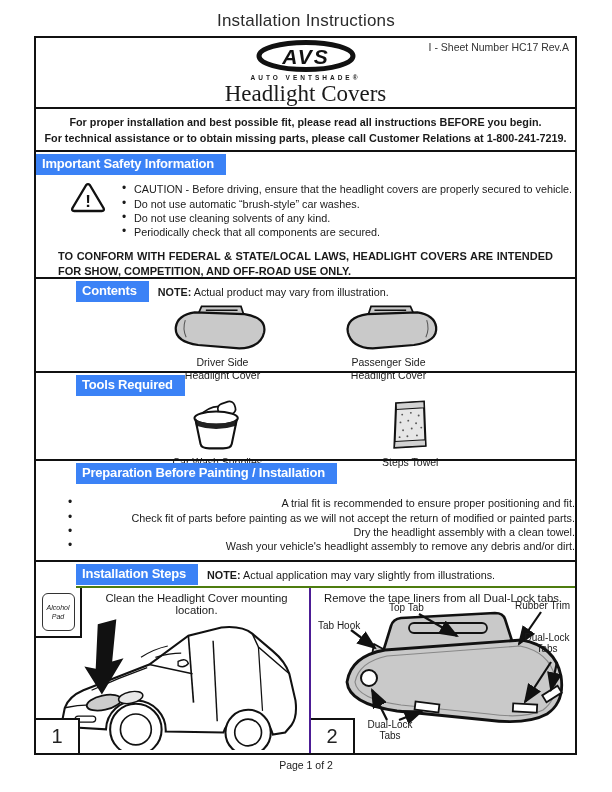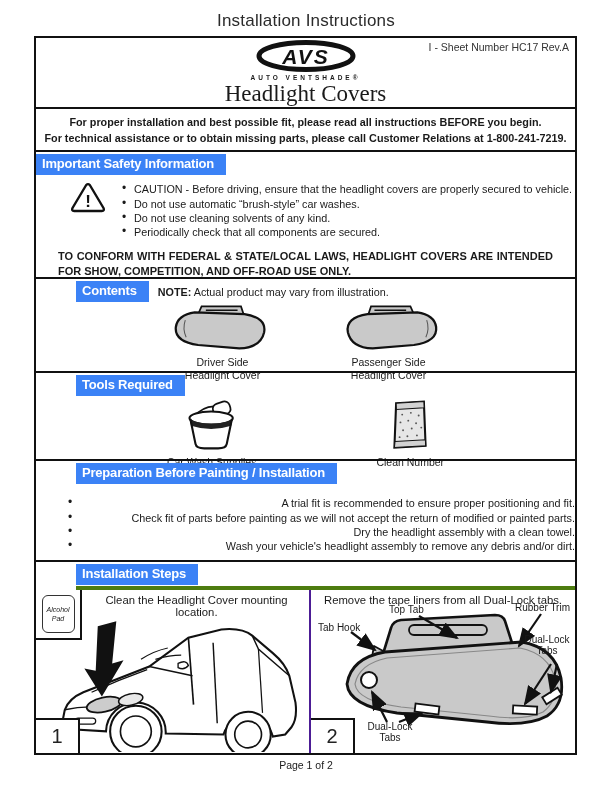--- a/index.html
+++ b/index.html
@@ -54,21 +54,21 @@
   .tool-item { display:flex; flex-direction:column; align-items:center; }
   .tool-label { font-size:10.5px; margin-top:1px; }
 
   
   .sec-prep { height:101px; }
   .prep-bullets { margin-top:12px; padding-left:32px; }
   .prep-bullets li { font-size:10.8px; line-height:1.5;text-align:right; }
 
   
   .sec-steps { flex:1; display:flex; flex-direction:column; }
-  .steps-bar-row { border-bottom:4px solid #4d7c0f; padding-bottom:1px; }
+  .steps-bar-row { border-bottom:2px solid #4d7c0f; padding-bottom:1px; }
   .panels { flex:1; display:flex; }
   .panel { position:relative; }
   .panel-1 { width:275px; border-right:2px solid #4c1d95; }
   .panel-2 { flex:1; }
   .step-caption { position:absolute; top:4px; font-size:11.3px; text-align:center; }
   .caption-1 { left:52px; right:4px; }
   .caption-2 { left:4px; right:4px; }
   .step-num { position:absolute; left:0; bottom:0; width:44px; height:35px;
     border-top:2px solid #111; border-right:2px solid #111; background:#fff;
     display:flex; align-items:center; justify-content:center; font-size:20px; color:#222; z-index:5; }
@@ -207,40 +207,41 @@
                   <circle cx="30" cy="28" r="1.1"></circle>
                 <circle cx="36" cy="33" r="1.1"></circle>
                   <circle cx="15" cy="36" r="1.1"></circle>
                   <circle cx="25" cy="34" r="1.1"></circle>
                 <circle cx="11" cy="44" r="1.1"></circle>
                   <circle cx="20" cy="43" r="1.1"></circle>
                   <circle cx="31" cy="42" r="1.1"></circle>
               </g>
             </svg>
           </span>
-          <div class="tool-label">Clean Number</div>
+          <div class="tool-label">Steps Towel</div>
         </div>
       </div>
     </div>
 
     <div class="section sec-prep">
       <div class="bar-row">
         <span class="bar">Preparation Before Painting / Installation</span>
       </div>
       <ul class="bullets prep-bullets">
         <li>A trial fit is recommended to ensure proper positioning and fit.</li>
         <li>Check fit of parts before painting as we will not accept the return of modified or painted parts.</li>
         <li>Dry the headlight assembly with a clean towel.</li>
         <li>Wash your vehicle's headlight assembly to remove any debris and/or dirt.</li>
       </ul>
     </div>
 
     <div class="section sec-steps">
       <div class="bar-row steps-bar-row">
         <span class="bar">Installation Steps</span>
+        <span class="note-text"><b>NOTE:</b> <span>Actual application may vary slightly from illustrations.</span></span>
       </div>
       <div class="panels">
 
         <div class="panel panel-1">
           <div class="alcohol-box">
             <div class="alcohol-pad">
               <span>Alcohol</span>
               <span>Pad</span>
             </div>
           </div>

